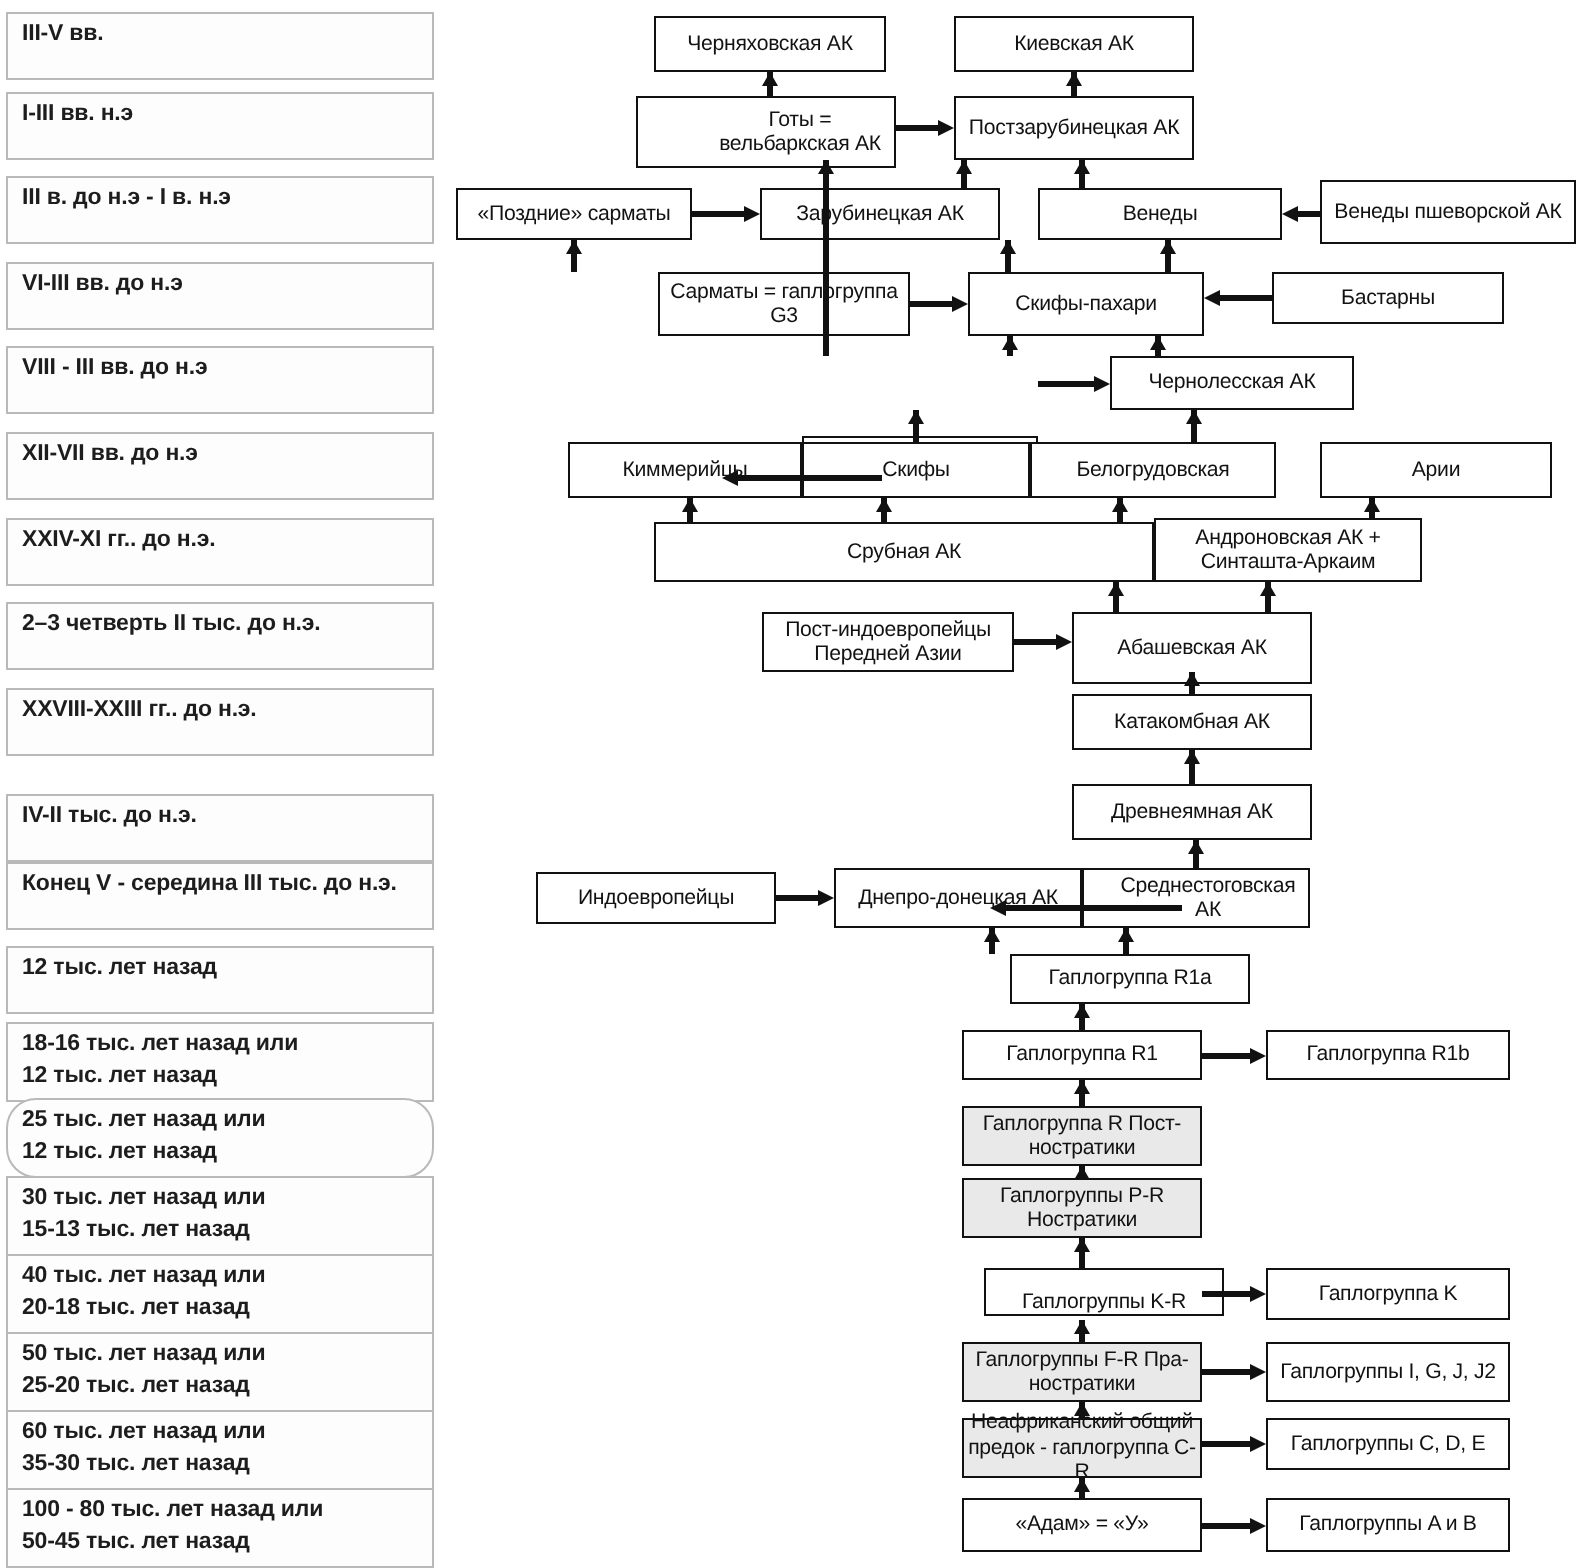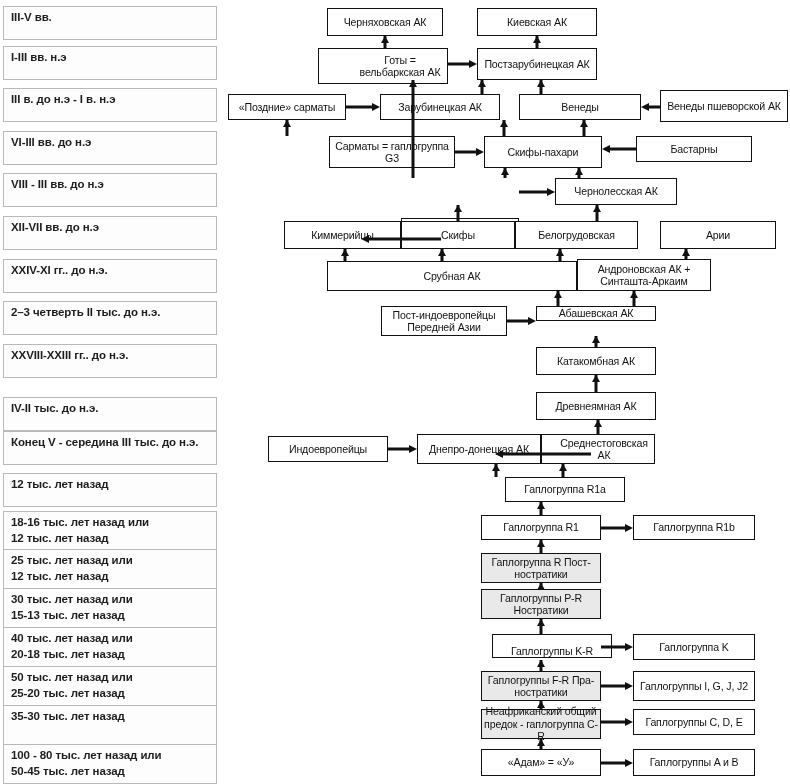--- a/index.html
+++ b/index.html
@@ -94,37 +94,38 @@
       <div class="tl-box" style="top: 431px; height: 34px;">
         <div>Конец V - середина III тыс. до н.э.</div>
       </div>
       <div class="tl-box" style="top: 473px; height: 34px;">
         <div>12 тыс. лет назад</div>
       </div>
       <div class="tl-box" style="top: 511px; height: 40px;">
         <div>18-16 тыс. лет назад или</div>
         <div>12 тыс. лет назад</div>
       </div>
-      <div class="tl-box" style="top: 549px; height: 40px;">
+      <div class="tl-box" style="top: 549px; height: 40px; border-radius: 15px;">
         <div>25 тыс. лет назад или</div>
         <div>12 тыс. лет назад</div>
       </div>
       <div class="tl-box" style="top: 588px; height: 40px;">
         <div>30 тыс. лет назад или</div>
         <div>15-13 тыс. лет назад</div>
       </div>
       <div class="tl-box" style="top: 627px; height: 40px;">
         <div>40 тыс. лет назад или</div>
         <div>20-18 тыс. лет назад</div>
       </div>
       <div class="tl-box" style="top: 666px; height: 40px;">
         <div>50 тыс. лет назад или</div>
         <div>25-20 тыс. лет назад</div>
       </div>
       <div class="tl-box" style="top: 705px; height: 40px;">
+        <div>60 тыс. лет назад или</div>
         <div>35-30 тыс. лет назад</div>
       </div>
       <div class="tl-box" style="top: 744px; height: 40px;">
         <div>100 - 80 тыс. лет назад или</div>
         <div>50-45 тыс. лет назад</div>
       </div>
     </div>
   <div id="nodes-layer">
       <div class="node" style="left: 327px; top: 8px; width: 116px; height: 28px;">
         <span>Черняховская АК</span>
@@ -179,21 +180,21 @@
       </div>
       <div class="node" style="left: 327px; top: 261px; width: 250px; height: 30px;">
         <span>Срубная АК</span>
       </div>
       <div class="node" style="left: 577px; top: 259px; width: 134px; height: 32px;">
         <span>Андроновская АК + Синташта-Аркаим</span>
       </div>
       <div class="node" style="left: 381px; top: 306px; width: 126px; height: 30px;">
         <span>Пост-индоевропейцы Передней Азии</span>
       </div>
-      <div class="node" style="left: 536px; top: 306px; width: 120px; height: 15px;">
+      <div class="node" style="left: 536px; top: 306px; width: 120px; height: 36px;">
         <span>Абашевская АК</span>
       </div>
       <div class="node" style="left: 536px; top: 347px; width: 120px; height: 28px;">
         <span>Катакомбная АК</span>
       </div>
       <div class="node" style="left: 536px; top: 392px; width: 120px; height: 28px;">
         <span>Древнеямная АК</span>
       </div>
       <div class="node" style="left: 268px; top: 436px; width: 120px; height: 26px;">
         <span>Индоевропейцы</span>

